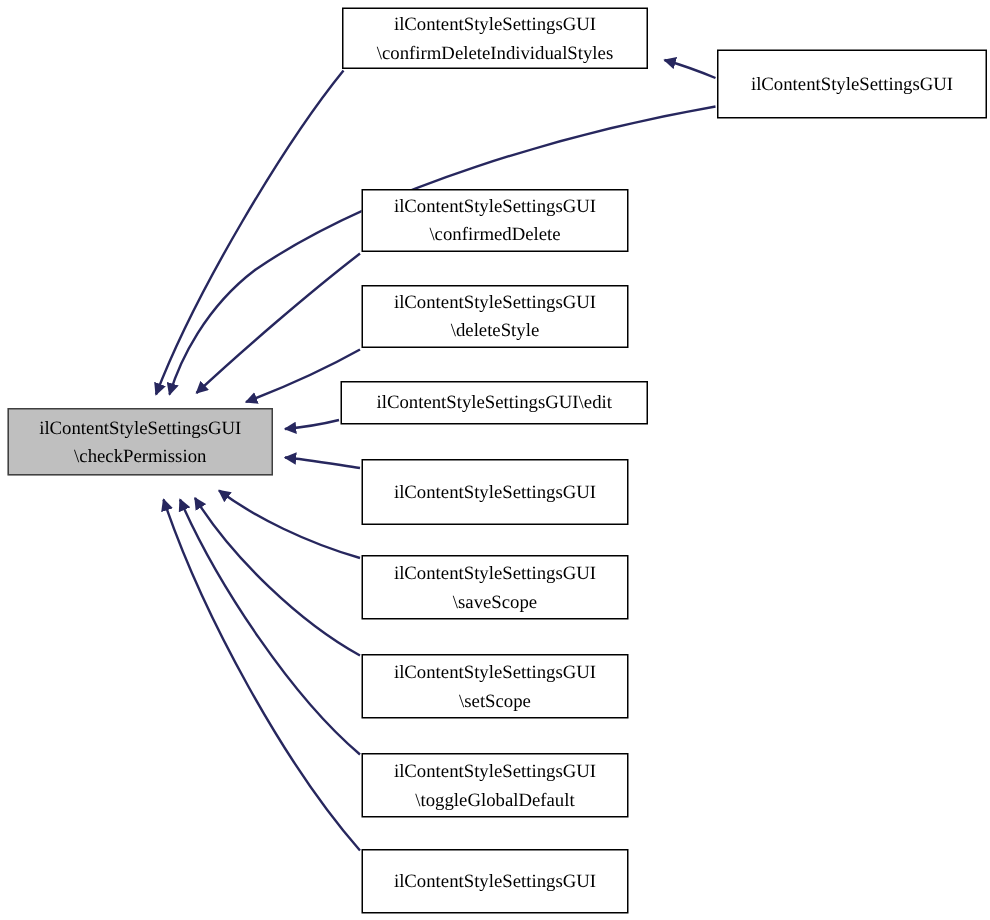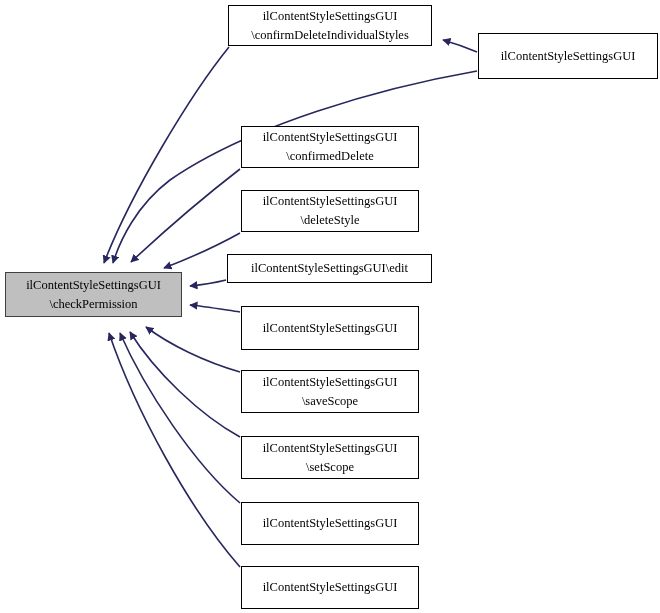--- a/index.html
+++ b/index.html
@@ -124,19 +124,20 @@
     <span class="ln">\saveScope</span>
   </div>
 
   <div class="node" style="left:241px; top:436px; width:178px; height:43px;">
     <span class="ln">ilContentStyleSettingsGUI</span>
     <span class="ln">\setScope</span>
   </div>
 
   <div class="node" style="left:241px; top:502px; width:178px; height:43px;">
     <span class="ln">ilContentStyleSettingsGUI</span>
+    <span class="ln">\toggleGlobalDefault</span>
   </div>
 
   <div class="node" style="left:241px; top:566px; width:178px; height:43px;">
     <span class="ln">ilContentStyleSettingsGUI</span>
   </div>
 
 </div>
 
 </body></html>

